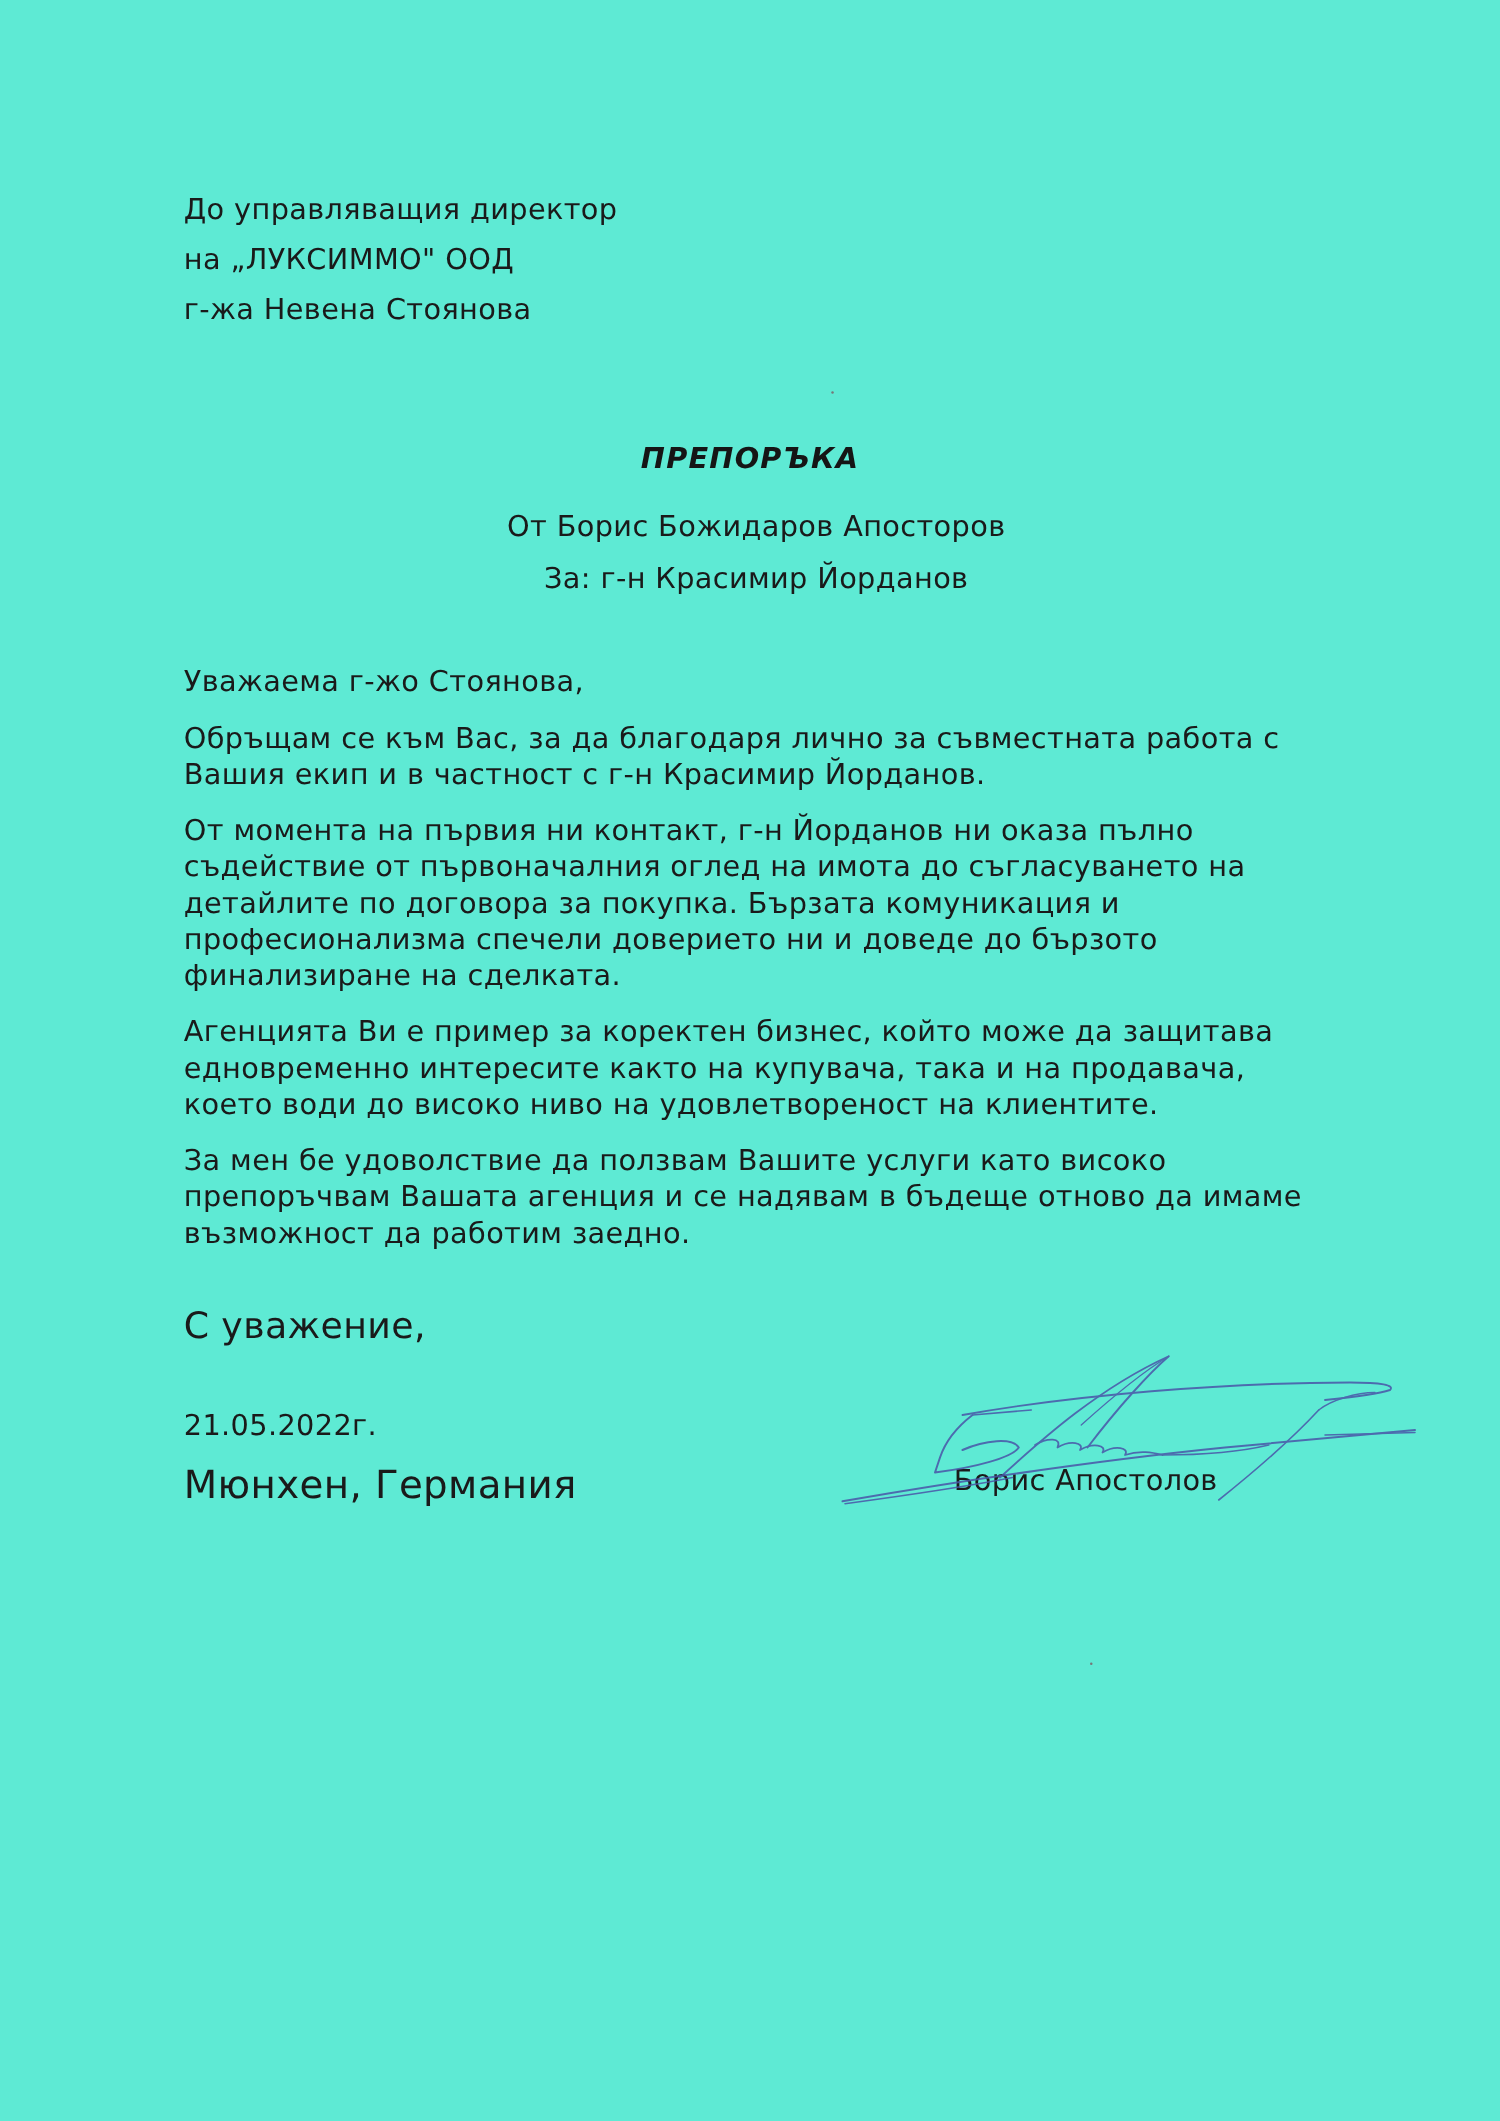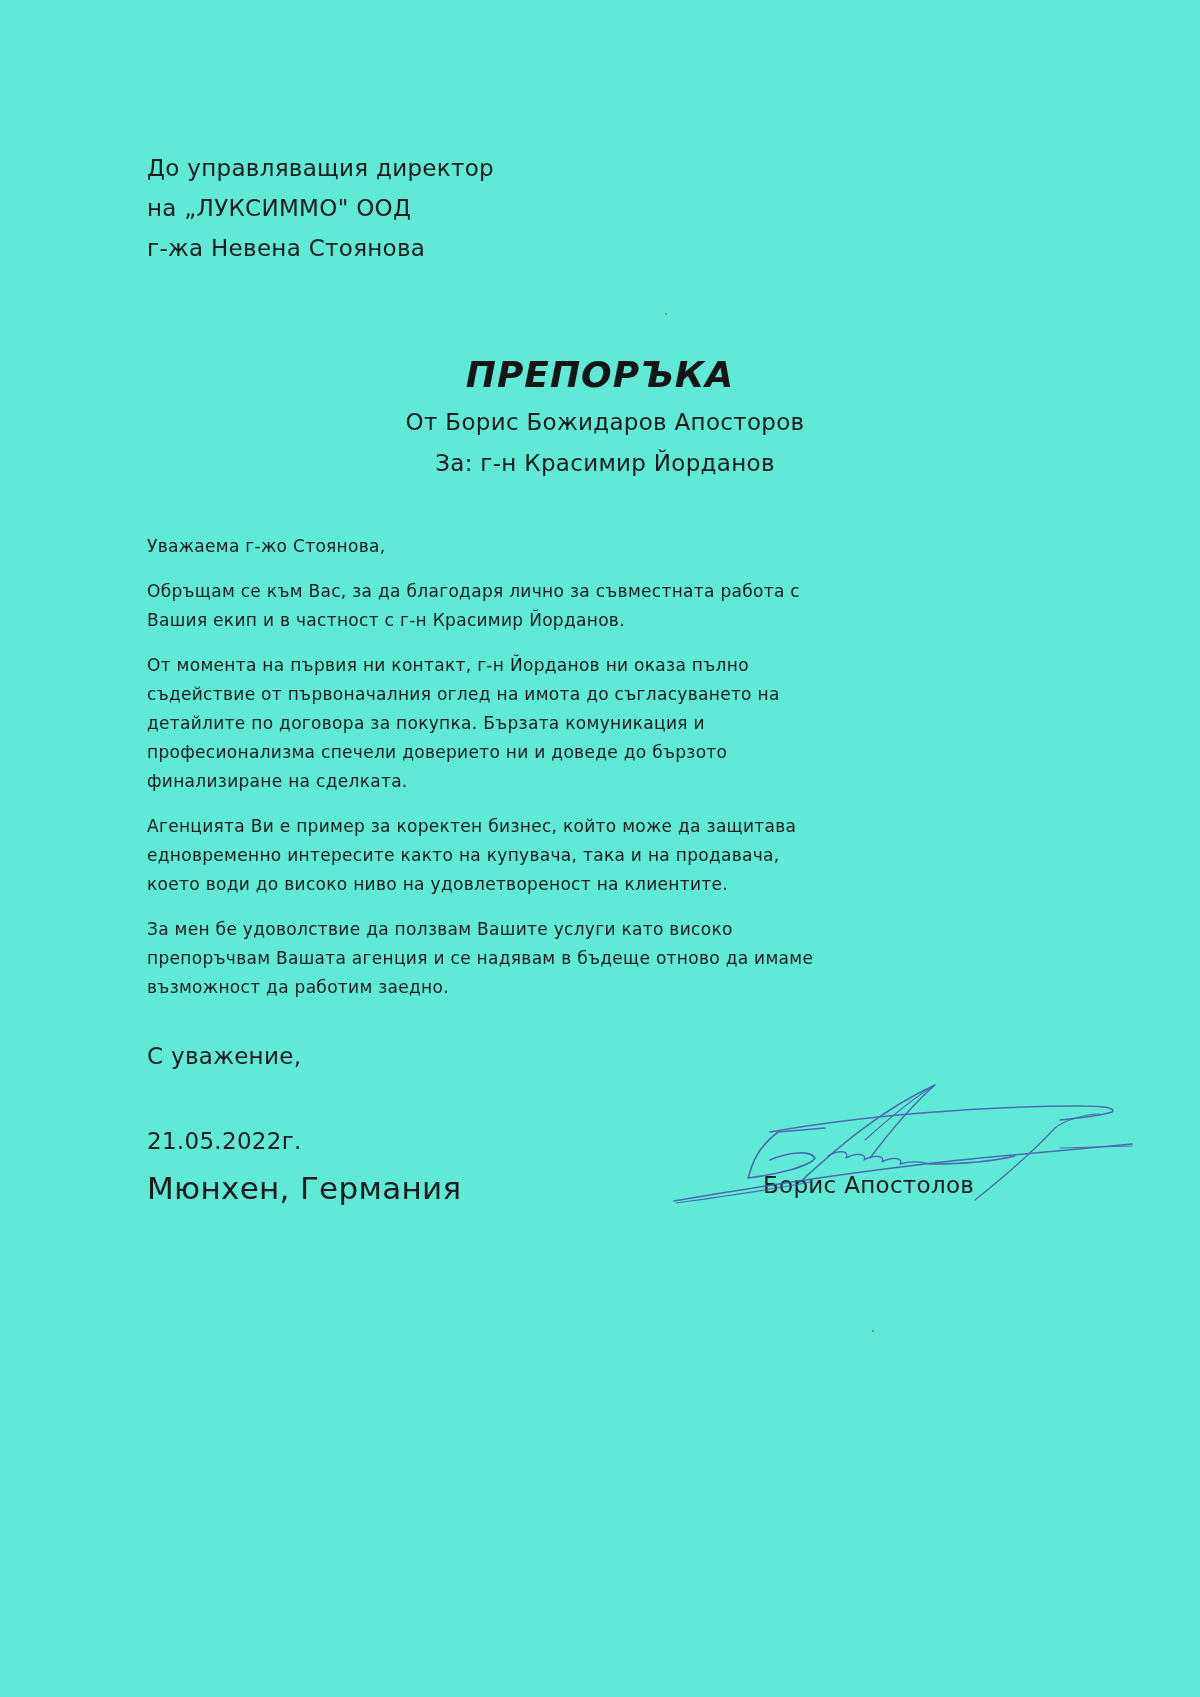--- a/index.html
+++ b/index.html
@@ -28,58 +28,58 @@
       font-size: 23px;
       line-height: 40px;
       letter-spacing: 0.3px;
     }
     .addressee div { white-space: nowrap; }
     .title {
       position: absolute;
       left: 0; width: 1200px;
       top: 354px;
       text-align: center;
-      font-size: 36px;
+      font-size: 23px;
       font-weight: bold;
       font-style: italic;
       letter-spacing: 1px;
       color: #151515;
     }
     .subtitle {
       position: absolute;
       left: 0; width: 1210px;
       text-align: center;
       font-size: 23px;
       letter-spacing: 0.3px;
       white-space: nowrap;
     }
     .subtitle.from { top: 409px; }
     .subtitle.for  { top: 450px; }
     .body-text {
       position: absolute;
       left: 147px;
       top: 532px;
       width: 930px;
-      font-size: 17px;
+      font-size: 23px;
       line-height: 29px;
       letter-spacing: 0.3px;
     }
     .body-text .salutation {
       margin: 0 0 12px 0;
       white-space: nowrap;
     }
     .body-text .para {
       margin: 16px 0 12px 0;
     }
     .body-text .para div { white-space: nowrap; }
     .closing {
       position: absolute;
       left: 147px;
       top: 1043px;
-      font-size: 23px;
+      font-size: 29px;
       letter-spacing: 0.3px;
       white-space: nowrap;
     }
     .date {
       position: absolute;
       left: 147px;
       top: 1128px;
       font-size: 23px;
       letter-spacing: 0.3px;
       white-space: nowrap;

